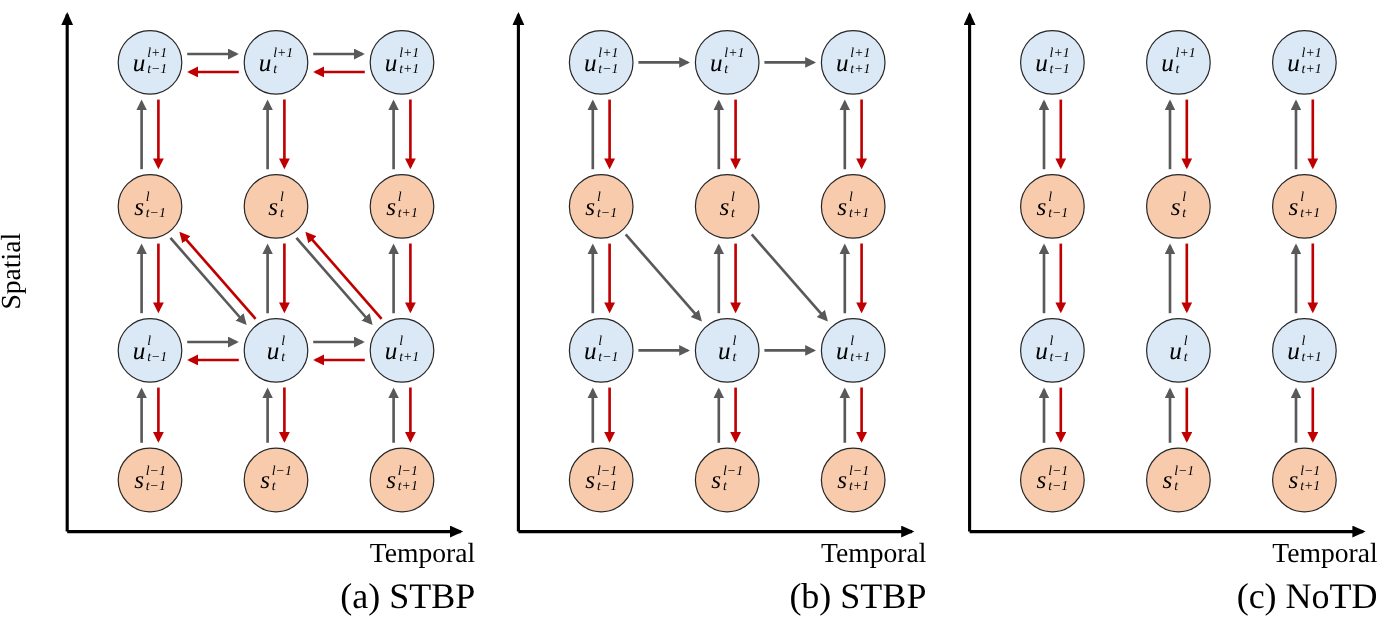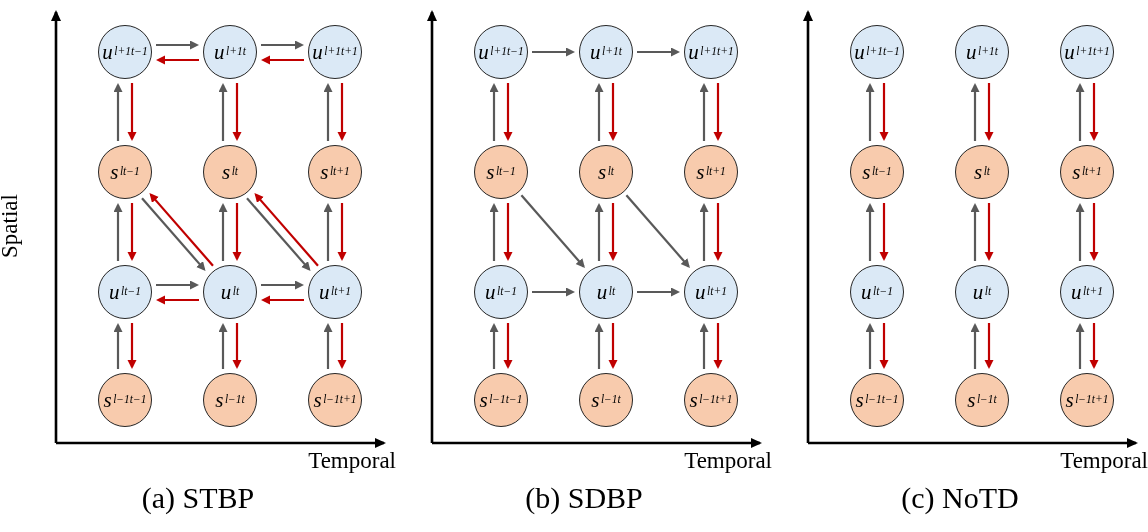--- a/index.html
+++ b/index.html
@@ -16,33 +16,33 @@
   .diagram svg{position:absolute;left:0;top:0;}
   .nodes-layer{position:absolute;left:0;top:0;right:0;bottom:0;}
   .node{
     position:absolute;width:54px;height:54px;border-radius:50%;
     border:1.6px solid #262626;box-sizing:border-box;
     display:flex;align-items:center;justify-content:center;
     font-style:italic;
   }
   .node .base{font-size:21px;line-height:1;}
   .node .scripts{
-    display:flex;justify-content:center;
+    display:flex;flex-direction:column;justify-content:center;
     margin-left:1.5px;font-size:11.5px;line-height:1.15;
     transform:translateY(-0.5px);
   }
   .ylabel-wrap{
     position:absolute;left:-2px;top:0;bottom:0;width:24px;
     display:flex;align-items:center;justify-content:center;
   }
   .ylabel{transform:rotate(-90deg);white-space:nowrap;font-size:23px;}
   .xlabel{text-align:right;font-size:23px;margin-top:-4px;line-height:1.1;}
   .panel-a .xlabel{padding-left:44px;}
   .panel-b .xlabel,.panel-c .xlabel{padding-left:24px;}
-  .caption{text-align:center;font-size:30px;margin-top:8px;line-height:1.1;}
+  .caption{text-align:right;font-size:30px;margin-top:8px;line-height:1.1;}
 </style>
 </head>
 <body>
 
 <svg width="0" height="0" style="position:absolute">
   <defs>
     <marker id="ah-gray" markerWidth="10" markerHeight="10" refX="7" refY="4.5" orient="auto" markerUnits="userSpaceOnUse">
       <path d="M0,0 L9,4.5 L0,9 Z" fill="#595959"></path>
     </marker>
     <marker id="ah-red" markerWidth="10" markerHeight="10" refX="7" refY="4.5" orient="auto" markerUnits="userSpaceOnUse">
@@ -297,21 +297,21 @@
           <div class="node" style="left: 288px; top: 373px; background: rgb(248, 203, 173); border-color: rgb(38, 38, 38);">
             <span class="base">s</span>
             <span class="scripts">
               <span>l−1</span>
               <span>t+1</span>
             </span>
           </div>
         </div>
     </div>
     <div class="xlabel">Temporal</div>
-    <div class="caption">(b) SDBP</div>
+    <div class="caption">(b) STBP</div>
   </section>
 
   <section class="panel panel-c">
     <div class="diagram">
       <svg width="376" height="452">
           <line x1="36" y1="443" x2="36" y2="12" stroke="#000000" stroke-width="2.6" marker-end="url(#ah-black)"></line>
           <line x1="36" y1="443" x2="364" y2="443" stroke="#000000" stroke-width="2.6" marker-end="url(#ah-black)"></line>
           <line x1="98" y1="141" x2="98" y2="85" stroke="#595959" stroke-width="2.2" marker-end="url(#ah-gray)"></line>
           <line x1="112" y1="83" x2="112" y2="139" stroke="#c00000" stroke-width="2.2" marker-end="url(#ah-red)"></line>
           <line x1="98" y1="261" x2="98" y2="205" stroke="#595959" stroke-width="2.2" marker-end="url(#ah-gray)"></line>

